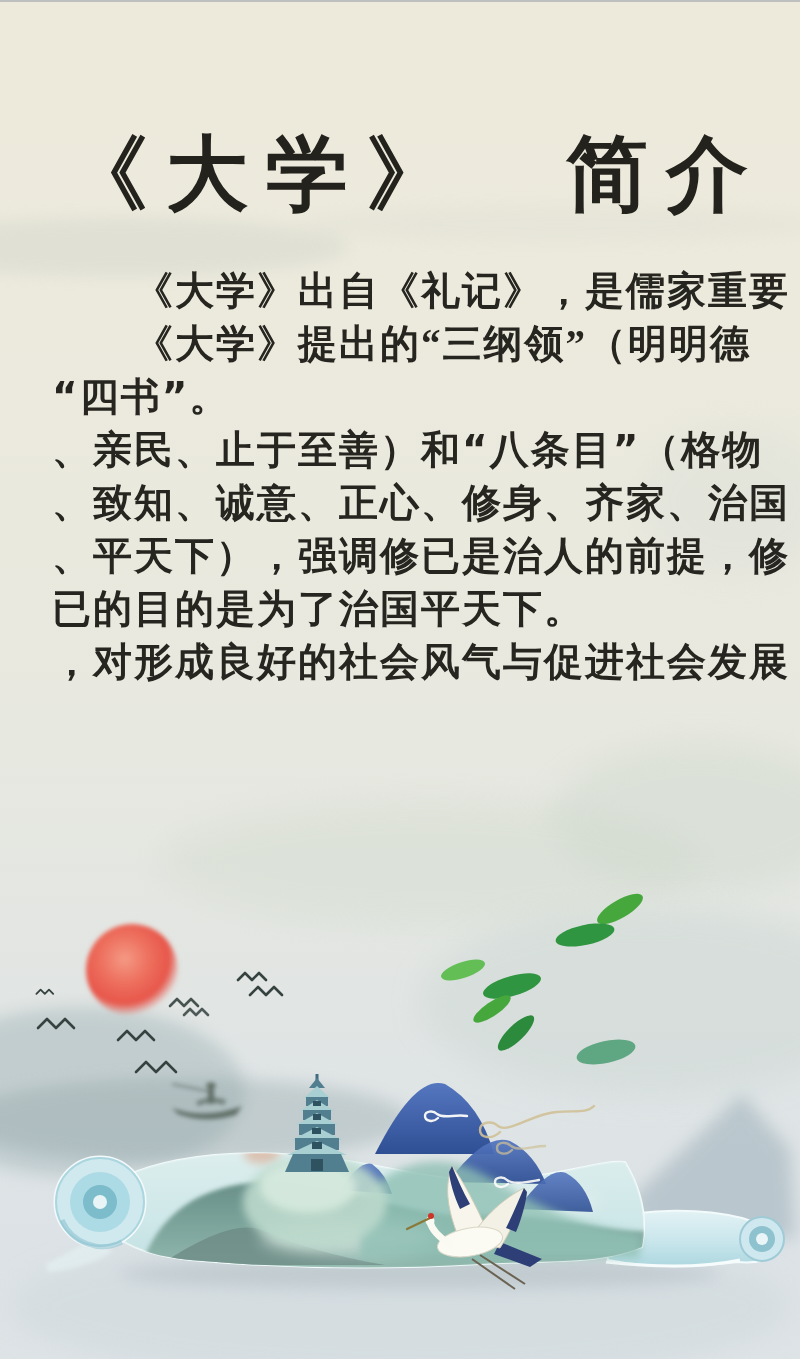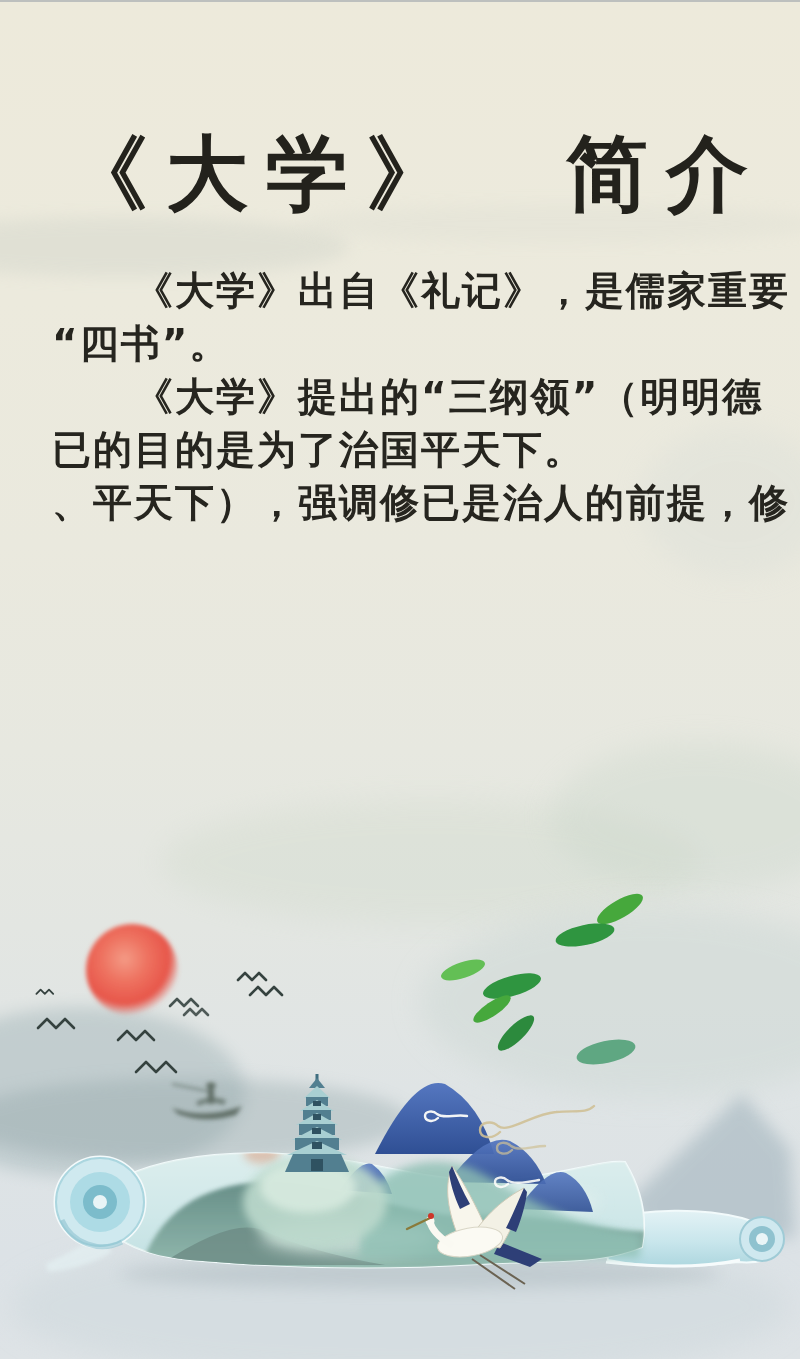--- a/index.html
+++ b/index.html
@@ -21,21 +21,21 @@
     text-align:center;
     font-size:82px;font-weight:700;letter-spacing:18px;
     color:#23221c;white-space:nowrap;
   }
   .article{
     position:absolute;top:262px;left:52px;right:36px;
     font-size:39px;line-height:53px;font-weight:700;
     color:#26251f;letter-spacing:2px;
   }
   .line{white-space:nowrap;height:53px;overflow:visible;}
-  .line.indent{padding-left:82px;}
+  .line.indent{padding-left:82px;font-family:Liberation Serif, serif;}
 </style>
 </head>
 <body>
 
 <div class="canvas">
 
   <svg class="scenery" viewBox="0 0 800 1359" width="800" height="1359" aria-hidden="true">
     <defs>
       <filter id="b2" x="-50%" y="-50%" width="200%" height="200%">
           <feGaussianBlur stdDeviation="2"></feGaussianBlur>
@@ -212,20 +212,23 @@
       <circle cx="431" cy="1214" r="3" fill="#cd3529"></circle>
     </g>
   </svg>
 
   <div class="textlayer">
 
     <div class="poster-title">《大学》　简介</div>
 
     <div class="article">
       <div class="line indent">《大学》出自《礼记》，是儒家重要</div>
+      <div class="line indent">《大学》提出的“三纲领”（明明德</div>
       <div class="line">“四书”。</div>
-      <div class="line indent">《大学》提出的“三纲领”（明明德</div>
+      <div class="line">、亲民、止于至善）和“八条目”（格物</div>
+      <div class="line">、致知、诚意、正心、修身、齐家、治国</div>
+      <div class="line">、平天下），强调修已是治人的前提，修</div>
       <div class="line">已的目的是为了治国平天下。</div>
-      <div class="line">、平天下），强调修已是治人的前提，修</div>
+      <div class="line">，对形成良好的社会风气与促进社会发展</div>
     </div>
 
   </div>
 </div>
 
 </body></html>

